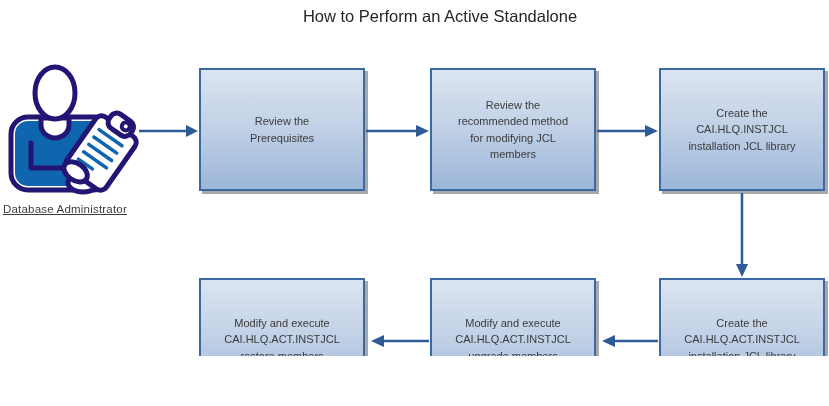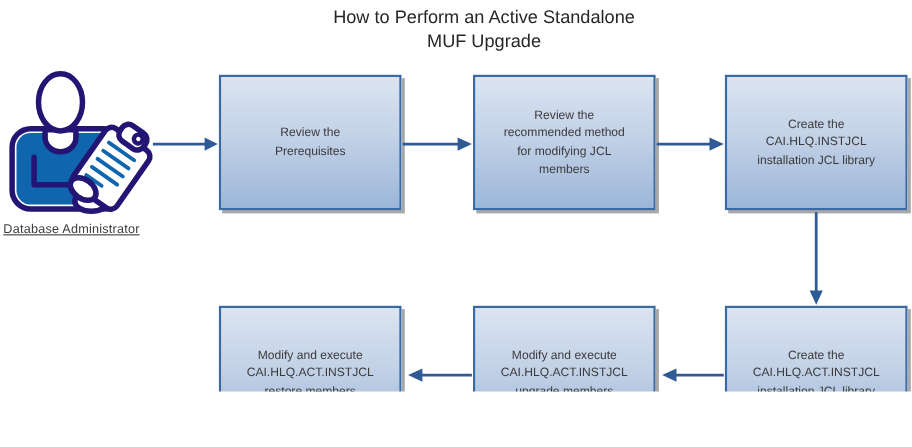--- a/index.html
+++ b/index.html
@@ -79,21 +79,20 @@
     pointer-events: none;
   }
 </style>
 </head>
 <body>
 
 <div class="canvas">
 
   <div class="diagram-title">
     <div>How to Perform an Active Standalone</div>
-    <div>MUF Upgrade</div>
   </div>
 
   <svg class="actor-icon-svg" viewBox="0 0 140 140">
 
     <rect x="6" y="54" width="100" height="73" rx="17" fill="#ffffff" stroke="#221573" stroke-width="5"></rect>
 
     <rect x="10" y="58" width="92" height="65" rx="13" fill="#0f65ae"></rect>
 
     <path d="M 36 55 L 36 62 A 14 13 0 0 0 64 62 L 64 55 Z" fill="#ffffff" stroke="#221573" stroke-width="5"></path>
 

